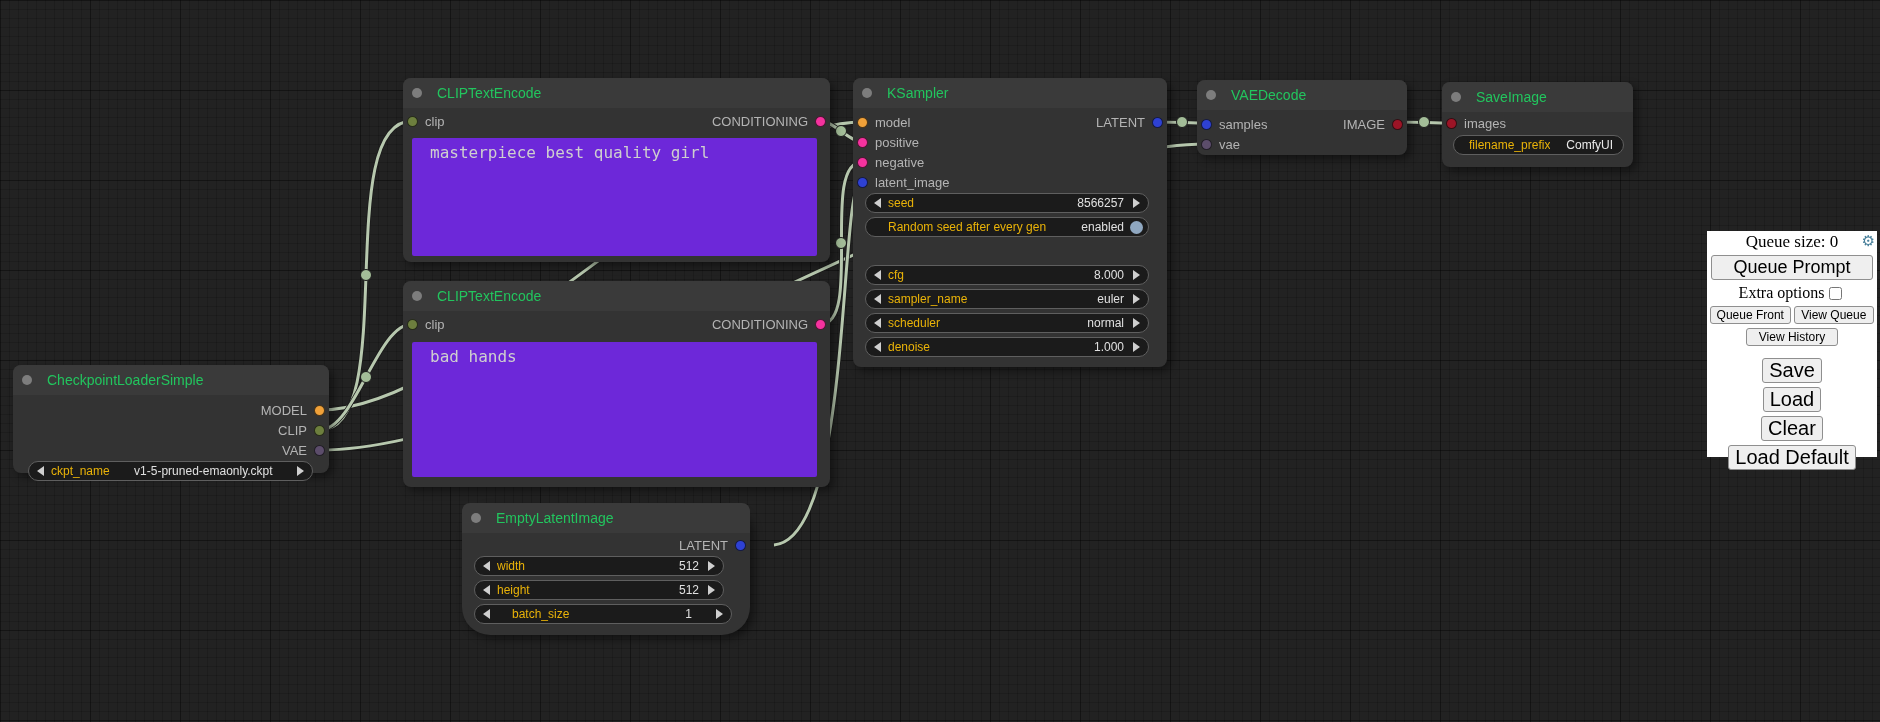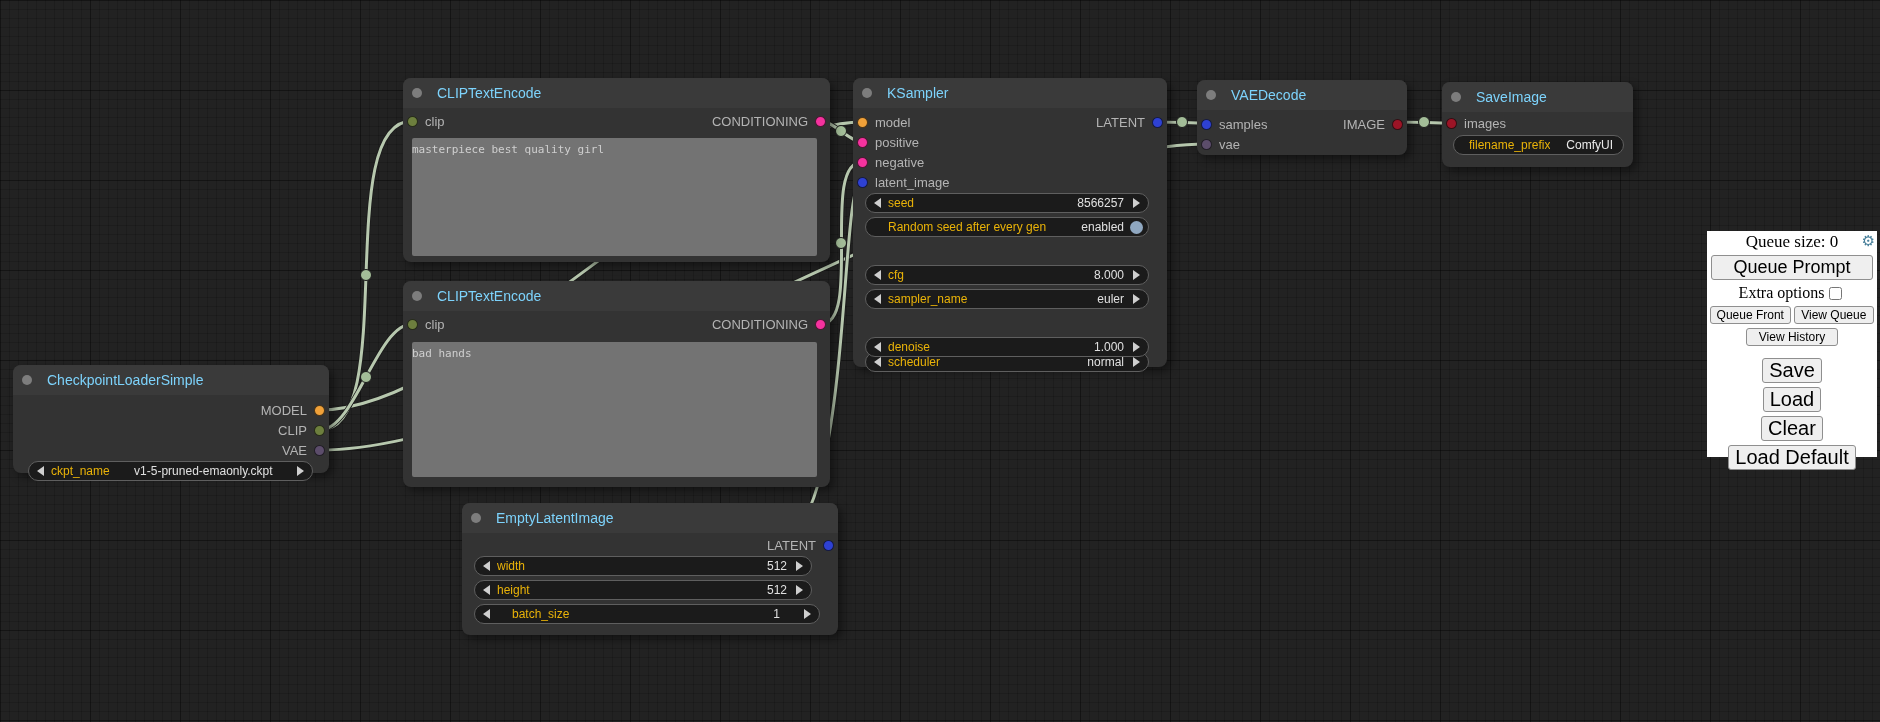--- a/index.html
+++ b/index.html
@@ -18,21 +18,21 @@
   .wire-under{stroke:#1b1b1b;stroke-width:4.6;fill:none;}
   .wire{stroke:#b7c8ae;stroke-width:3;fill:none;}
   .wire-dot{fill:#a3bd98;stroke:#1b1b1b;stroke-width:1;}
 
   .node{
     position:absolute;z-index:2;background:#333333;border-radius:8px;
     box-shadow:4px 4px 9px rgba(0,0,0,.45);color:#b4b4b4;
   }
   .node-title{
     position:absolute;left:0;top:0;right:0;height:30px;background:#3a3a3a;
-    border-radius:8px 8px 0 0;line-height:30px;font-size:14px;color:#7dd3fc;
+    border-radius:8px 8px 0 0;line-height:30px;font-size:14px;color:#22c55e;
     padding-left:34px;box-sizing:border-box;white-space:nowrap;overflow:hidden;
   }
   .title-dot{
     position:absolute;left:9px;top:10px;width:10px;height:10px;border-radius:50%;
     background:#7d7d7d;
   }
   .port{position:absolute;height:20px;display:flex;align-items:center;font-size:13px;color:#b4b4b4;white-space:nowrap;}
   .port-in{flex-direction:row;}
   .port-out{flex-direction:row-reverse;right:4px;align-items:center;}
   .pdot{width:11px;height:11px;border-radius:50%;box-sizing:border-box;border:1px solid rgba(10,10,10,.7);flex:none;}
@@ -52,23 +52,23 @@
   }
   .arr{width:0;height:0;flex:none;}
   .arr-l{border-top:5px solid transparent;border-bottom:5px solid transparent;border-right:7px solid #cfcfcf;}
   .arr-r{border-top:5px solid transparent;border-bottom:5px solid transparent;border-left:7px solid #cfcfcf;}
   .w-label{color:#eab308;margin-left:7px;overflow:hidden;}
   .w-value{margin-left:auto;color:#e0e0e0;margin-right:9px;}
   .w-value-center{margin:0 auto;color:#e0e0e0;}
   .toggle-dot{width:13px;height:13px;border-radius:50%;background:#8fa7c0;flex:none;margin-right:-3px;}
 
   .node textarea{
-    position:absolute;background:#737373;border:none;border-radius:2px;resize:none;
+    position:absolute;background:#6d28d9;border:none;border-radius:2px;resize:none;
     color:#cfcfcf;font-family:"DejaVu Sans Mono","Liberation Mono",monospace;
-    font-size:11px;padding:5px 0;box-sizing:border-box;outline:none;
+    font-size:16px;padding:5px 18px;box-sizing:border-box;outline:none;
   }
 
   
   #queue-panel{
     position:absolute;left:1707px;top:231px;width:170px;height:226px;z-index:3;
     background:#ffffff;color:#000;text-align:center;
   }
   .q-size-row{position:relative;height:22px;font-family:"Liberation Serif",serif;font-size:17px;line-height:22px;}
   .gear{position:absolute;right:2px;top:2px;font-size:15px;line-height:17px;color:#49809b;cursor:pointer;}
   .btn{
@@ -184,21 +184,21 @@
       <span class="pdot c-clip"></span>
       <span>clip</span>
     </div>
     <div class="port port-out" style="top:33px;">
       <span class="pdot c-cond"></span>
       <span>CONDITIONING</span>
     </div>
     <textarea style="left: 9px; top: 61px; width: 405px; height: 135px;" spellcheck="false">bad hands</textarea>
   </div>
 
-  <div class="node" style="left:462px;top:503px;width:376px;height:132px;">
+  <div class="node" style="left:462px;top:503px;width:288px;height:132px;border-radius:28px;">
     <div class="node-title">
       <span class="title-dot"></span>
       <span>EmptyLatentImage</span>
     </div>
     <div class="port port-out" style="top:32px;">
       <span class="pdot c-latent"></span>
       <span>LATENT</span>
     </div>
     <div class="widget" style="top:53px;right:26px;">
       <span class="arr arr-l"></span>
@@ -262,21 +262,21 @@
       <span class="w-label">cfg</span>
       <span class="w-value">8.000</span>
       <span class="arr arr-r"></span>
     </div>
     <div class="widget" style="top:211px;">
       <span class="arr arr-l"></span>
       <span class="w-label">sampler_name</span>
       <span class="w-value">euler</span>
       <span class="arr arr-r"></span>
     </div>
-    <div class="widget" style="top:235px;margin-top:39px;">
+    <div class="widget" style="top:235px;">
       <span class="arr arr-l"></span>
       <span class="w-label">scheduler</span>
       <span class="w-value">normal</span>
       <span class="arr arr-r"></span>
     </div>
     <div class="widget" style="top:259px;">
       <span class="arr arr-l"></span>
       <span class="w-label">denoise</span>
       <span class="w-value">1.000</span>
       <span class="arr arr-r"></span>

